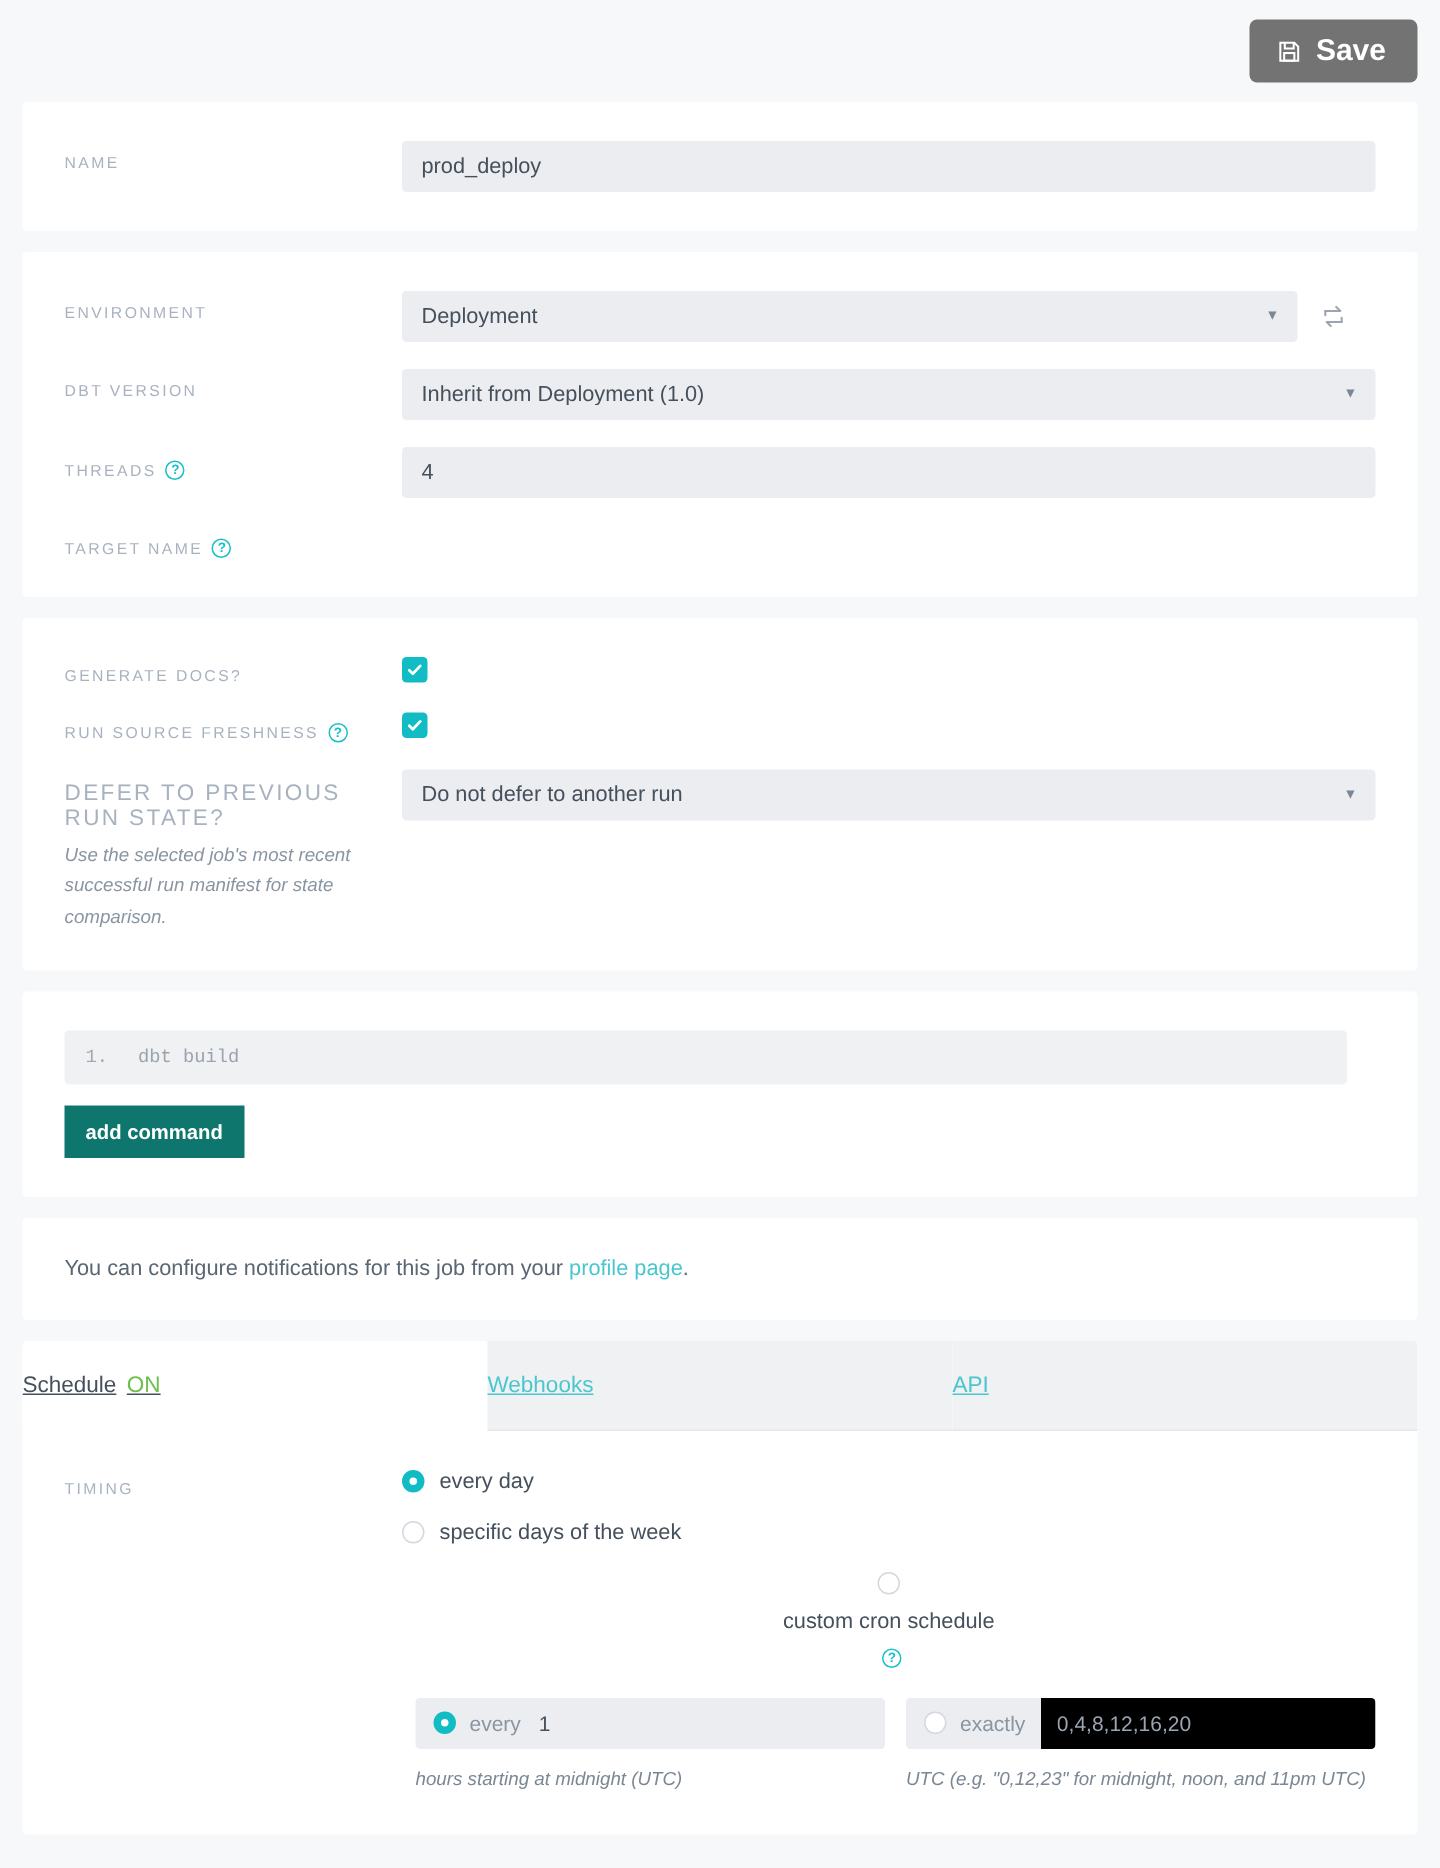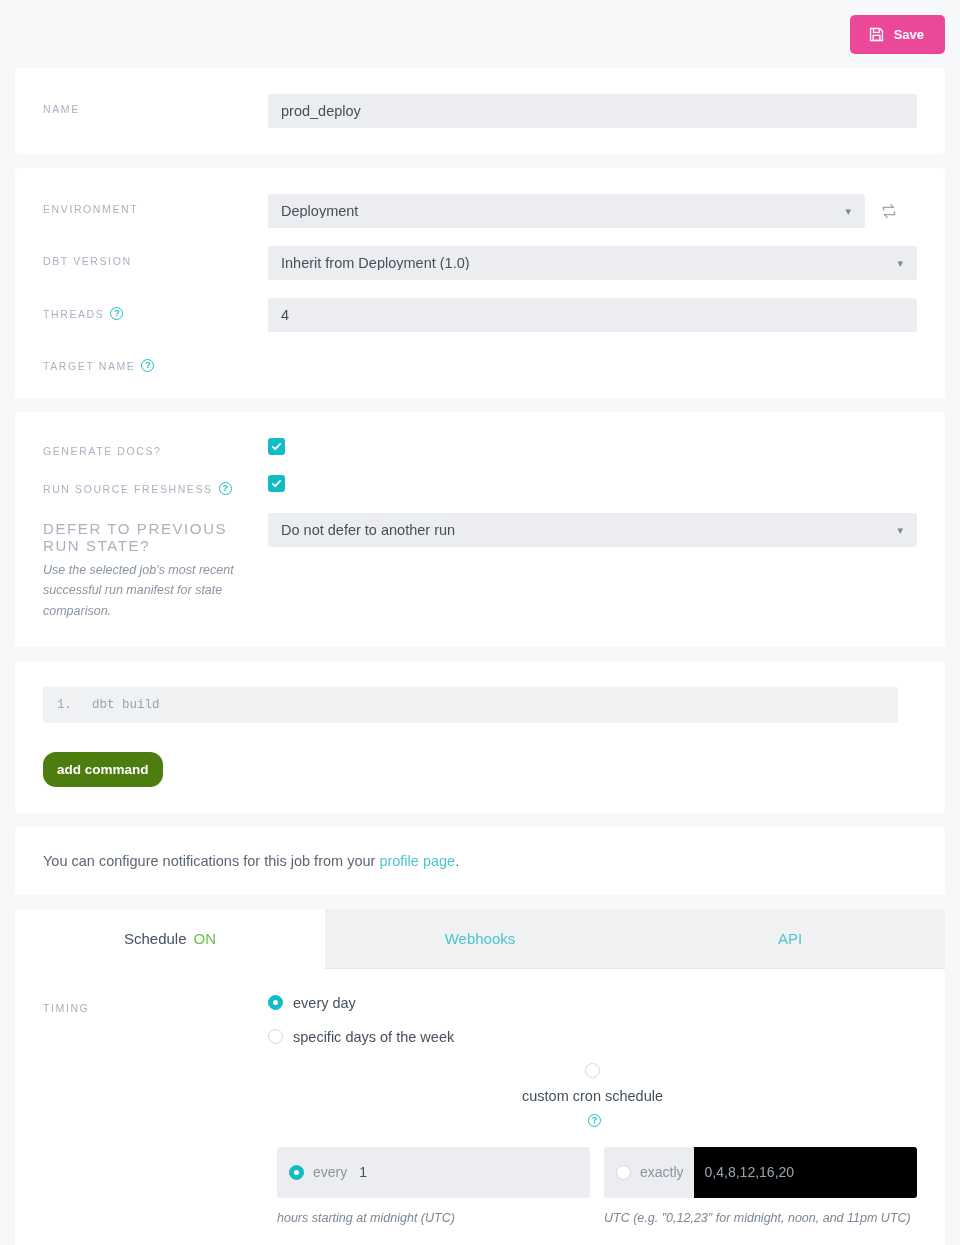--- a/index.html
+++ b/index.html
@@ -20,26 +20,26 @@
     height: 68px;
     display: flex;
     align-items: center;
     justify-content: flex-end;
     padding: 0 15px;
   }
   .save-btn {
     display: inline-flex;
     align-items: center;
     gap: 9px;
-    background: #ec4899;
+    background: #737373;
     color: #fff;
     border: none;
     border-radius: 5px;
     padding: 11px 21px 11px 18px;
-    font-size: 13px;
+    font-size: 20px;
     font-weight: bold;
     cursor: pointer;
     line-height: 1;
   }
   .save-btn .ico { display: inline-flex; }
 
   
   .card {
     background: #fff;
     margin: 0 15px 14px 15px;
@@ -183,25 +183,25 @@
     width: 855px;
     max-width: 100%;
   }
   .cmd-num, .cmd-text {
     font-family: "Liberation Mono", monospace;
     font-size: 12.5px;
     color: #a0a9b4;
   }
   .cmd-text { color: #9aa3ae; }
   .add-cmd {
-    margin-top: 29px;
-    background: #4d7c0f;
+    margin-top: 14px;
+    background: #0f766e;
     color: #fff;
     border: none;
-    border-radius: 13px;
+    border-radius: 0;
     padding: 10px 14px;
     font-size: 13.5px;
     font-weight: bold;
     cursor: pointer;
     font-family: "Liberation Sans", sans-serif;
   }
 
   
   .notif {
     font-size: 14.5px;
@@ -212,27 +212,28 @@
   
   .tabcard {
     background: #fff;
     margin: 0 15px 0 15px;
     border-radius: 3px;
     overflow: hidden;
   }
   .tabs { display: flex; }
   .tab {
     flex: 1;
-    text-align: center;
+    text-align: left;
     padding: 21px 0;
     font-size: 15px;
     background: #f0f1f3;
     color: #4bc6cf;
     cursor: pointer;
     border-bottom: 1px solid #e4e6ea;
+    text-decoration: underline;
   }
   .tab.active {
     background: #fff;
     color: #45505c;
     border-bottom: 1px solid transparent;
   }
   .tab .on { color: #6bbf4b; margin-left: 7px; }
   .tabbody { padding: 26px 28px 30px 28px; }
 
   
@@ -252,21 +253,21 @@
   }
   .rad-lbl { font-size: 14.5px; color: #45505c; }
 
   
   .cron-row { display: flex; gap: 14px; margin-top: 20px; }
   .cron-col { flex: 1; }
   .cron-field {
     display: flex; align-items: center;
     background: #ecedf0;
     border-radius: 3px;
-    height: 51px;
+    height: 34px;
     overflow: hidden;
   }
   .cron-field .rad { margin-left: 12px; }
   .cron-field .tag {
     font-size: 14px; color: #8a95a2; padding: 0 10px 0 9px;
   }
   .cron-field .val {
     flex: 1; background: transparent; border: none;
     font-size: 14px; color: #45505c; height: 100%;
     font-family: "Liberation Sans", sans-serif;

